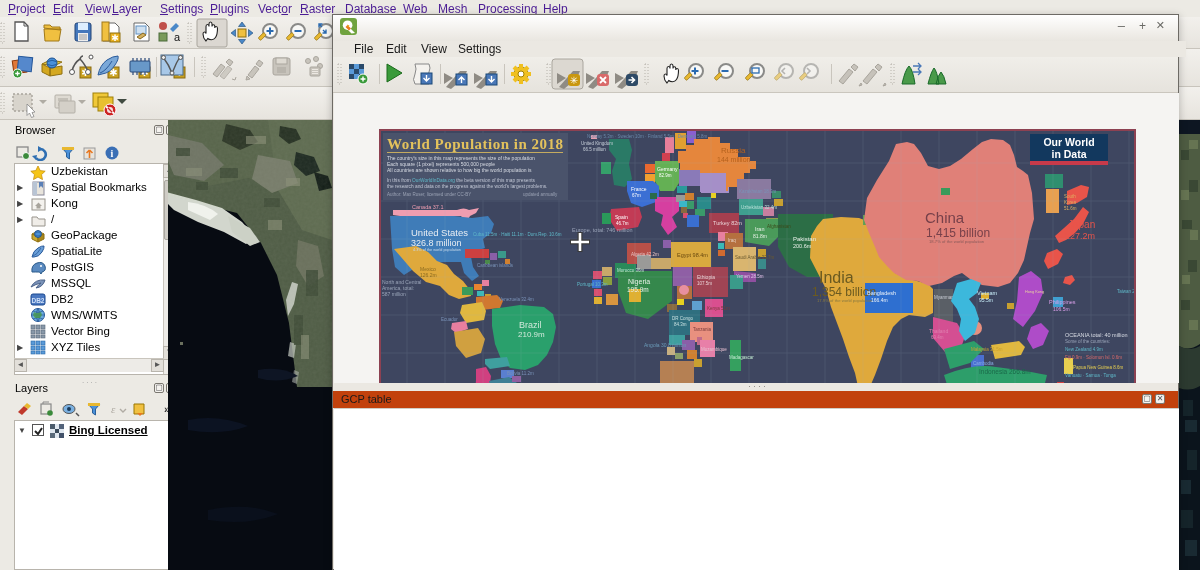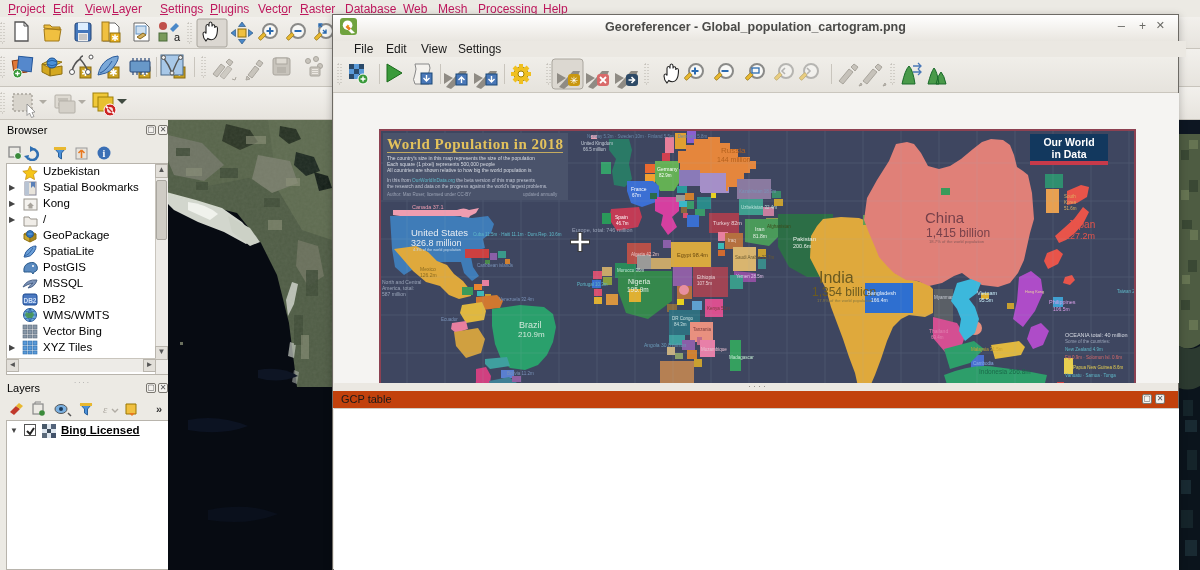--- a/index.html
+++ b/index.html
@@ -2,31 +2,31 @@
 <html><head>
 <meta charset="utf-8">
 <style>
 * { margin:0; padding:0; box-sizing:border-box; }
 html,body { width:1200px; height:570px; overflow:hidden; font-family:"Liberation Sans", sans-serif; }
 body { background:#eceae4; position:relative; font-size:12px; color:#1a1a1a; }
 .abs { position:absolute; }
 
 
 #menubar { left:0; top:0; width:1200px; height:17px; background:#eceae4; }
-#menubar span { position:absolute; top:2px; font-size:12px; color:#be185d; }
+#menubar span { position:absolute; top:2px; font-size:12px; color:#4c1d95; }
 #menubar u { text-decoration:underline; }
 
 
 .tbrow { left:0; background:linear-gradient(#f2f0ec,#e7e4de); border-bottom:1px solid #c8c4bc; }
 #tb1 { top:17px; width:1200px; height:32px; }
 #tb2 { top:49px; width:1200px; height:38px; }
 #tb3 { top:87px; width:1200px; height:33px; }
 
 
-#dock { left:4px; top:120px; width:168px; height:450px; background:#eceae4; }
+#dock { left:12px; top:120px; width:168px; height:450px; background:#eceae4; }
 .ptitle { position:absolute; font-size:11px; color:#000; }
 .winbtn { position:absolute; width:10px; height:10px; border:1px solid #7a7770; border-radius:2px; background:#f4f2ee; font-size:8px; line-height:8px; text-align:center; color:#555; }
 
 
 #mapL { left:168px; top:120px; width:164px; height:450px; overflow:hidden; }
 #mapR { left:1179px; top:120px; width:21px; height:450px; overflow:hidden; }
 
 
 #geo { left:332px; top:14px; width:847px; height:556px; background:#ebe8e2; border:1px solid #6d6a65; box-shadow:0 2px 8px rgba(0,0,0,.25); }
 #geotitle { left:0; top:0; width:100%; height:26px; background:linear-gradient(#ffffff,#f2f0ec 60%,#e9e6e0); }
@@ -426,21 +426,20 @@
   <g fill="#1d3038" opacity=".8">
         <rect x="6" y="300" width="12" height="12"></rect>
         <rect x="2" y="360" width="10" height="14"></rect>
         <rect x="6" y="420" width="12" height="16"></rect>
       </g>
 </svg>
 </div>
 
 <div id="geo" class="abs">
   <div id="geotitle" class="abs">
-      <span class="t">Georeferencer - Global_population_cartogram.png</span>
     <svg width="18" height="17" style="position:absolute;left:7px;top:3px">
       <path d="M3 0 h11 q3 0 3 3 v11 q0 3 -3 3 h-11 q-3 0 -3 -3 v-11 q0 -3 3 -3 z" fill="#70a33f"></path>
       <circle cx="7.6" cy="7.2" r="4.8" fill="#fff"></circle>
       <path d="M8.5 8.5 l6.5 6.5 -3.5 .5 -4.5 -4.5 z" fill="#fff"></path>
       <path d="M7.5 7 l3.5 3.5 -2 2 -3.5 -3.5 z" fill="#e87a1e"></path>
       <path d="M7 6.5 l2.5 1 -1.5 1.8 z" fill="#e8a81e"></path>
     </svg>
     <span style="position:absolute;right:53px;top:3px;font-size:13px;color:#6a6a66">–</span>
     <span style="position:absolute;right:32px;top:4px;font-size:12px;color:#6a6a66">+</span>
     <span style="position:absolute;right:13px;top:4px;font-size:11px;color:#6a6a66">✕</span>

